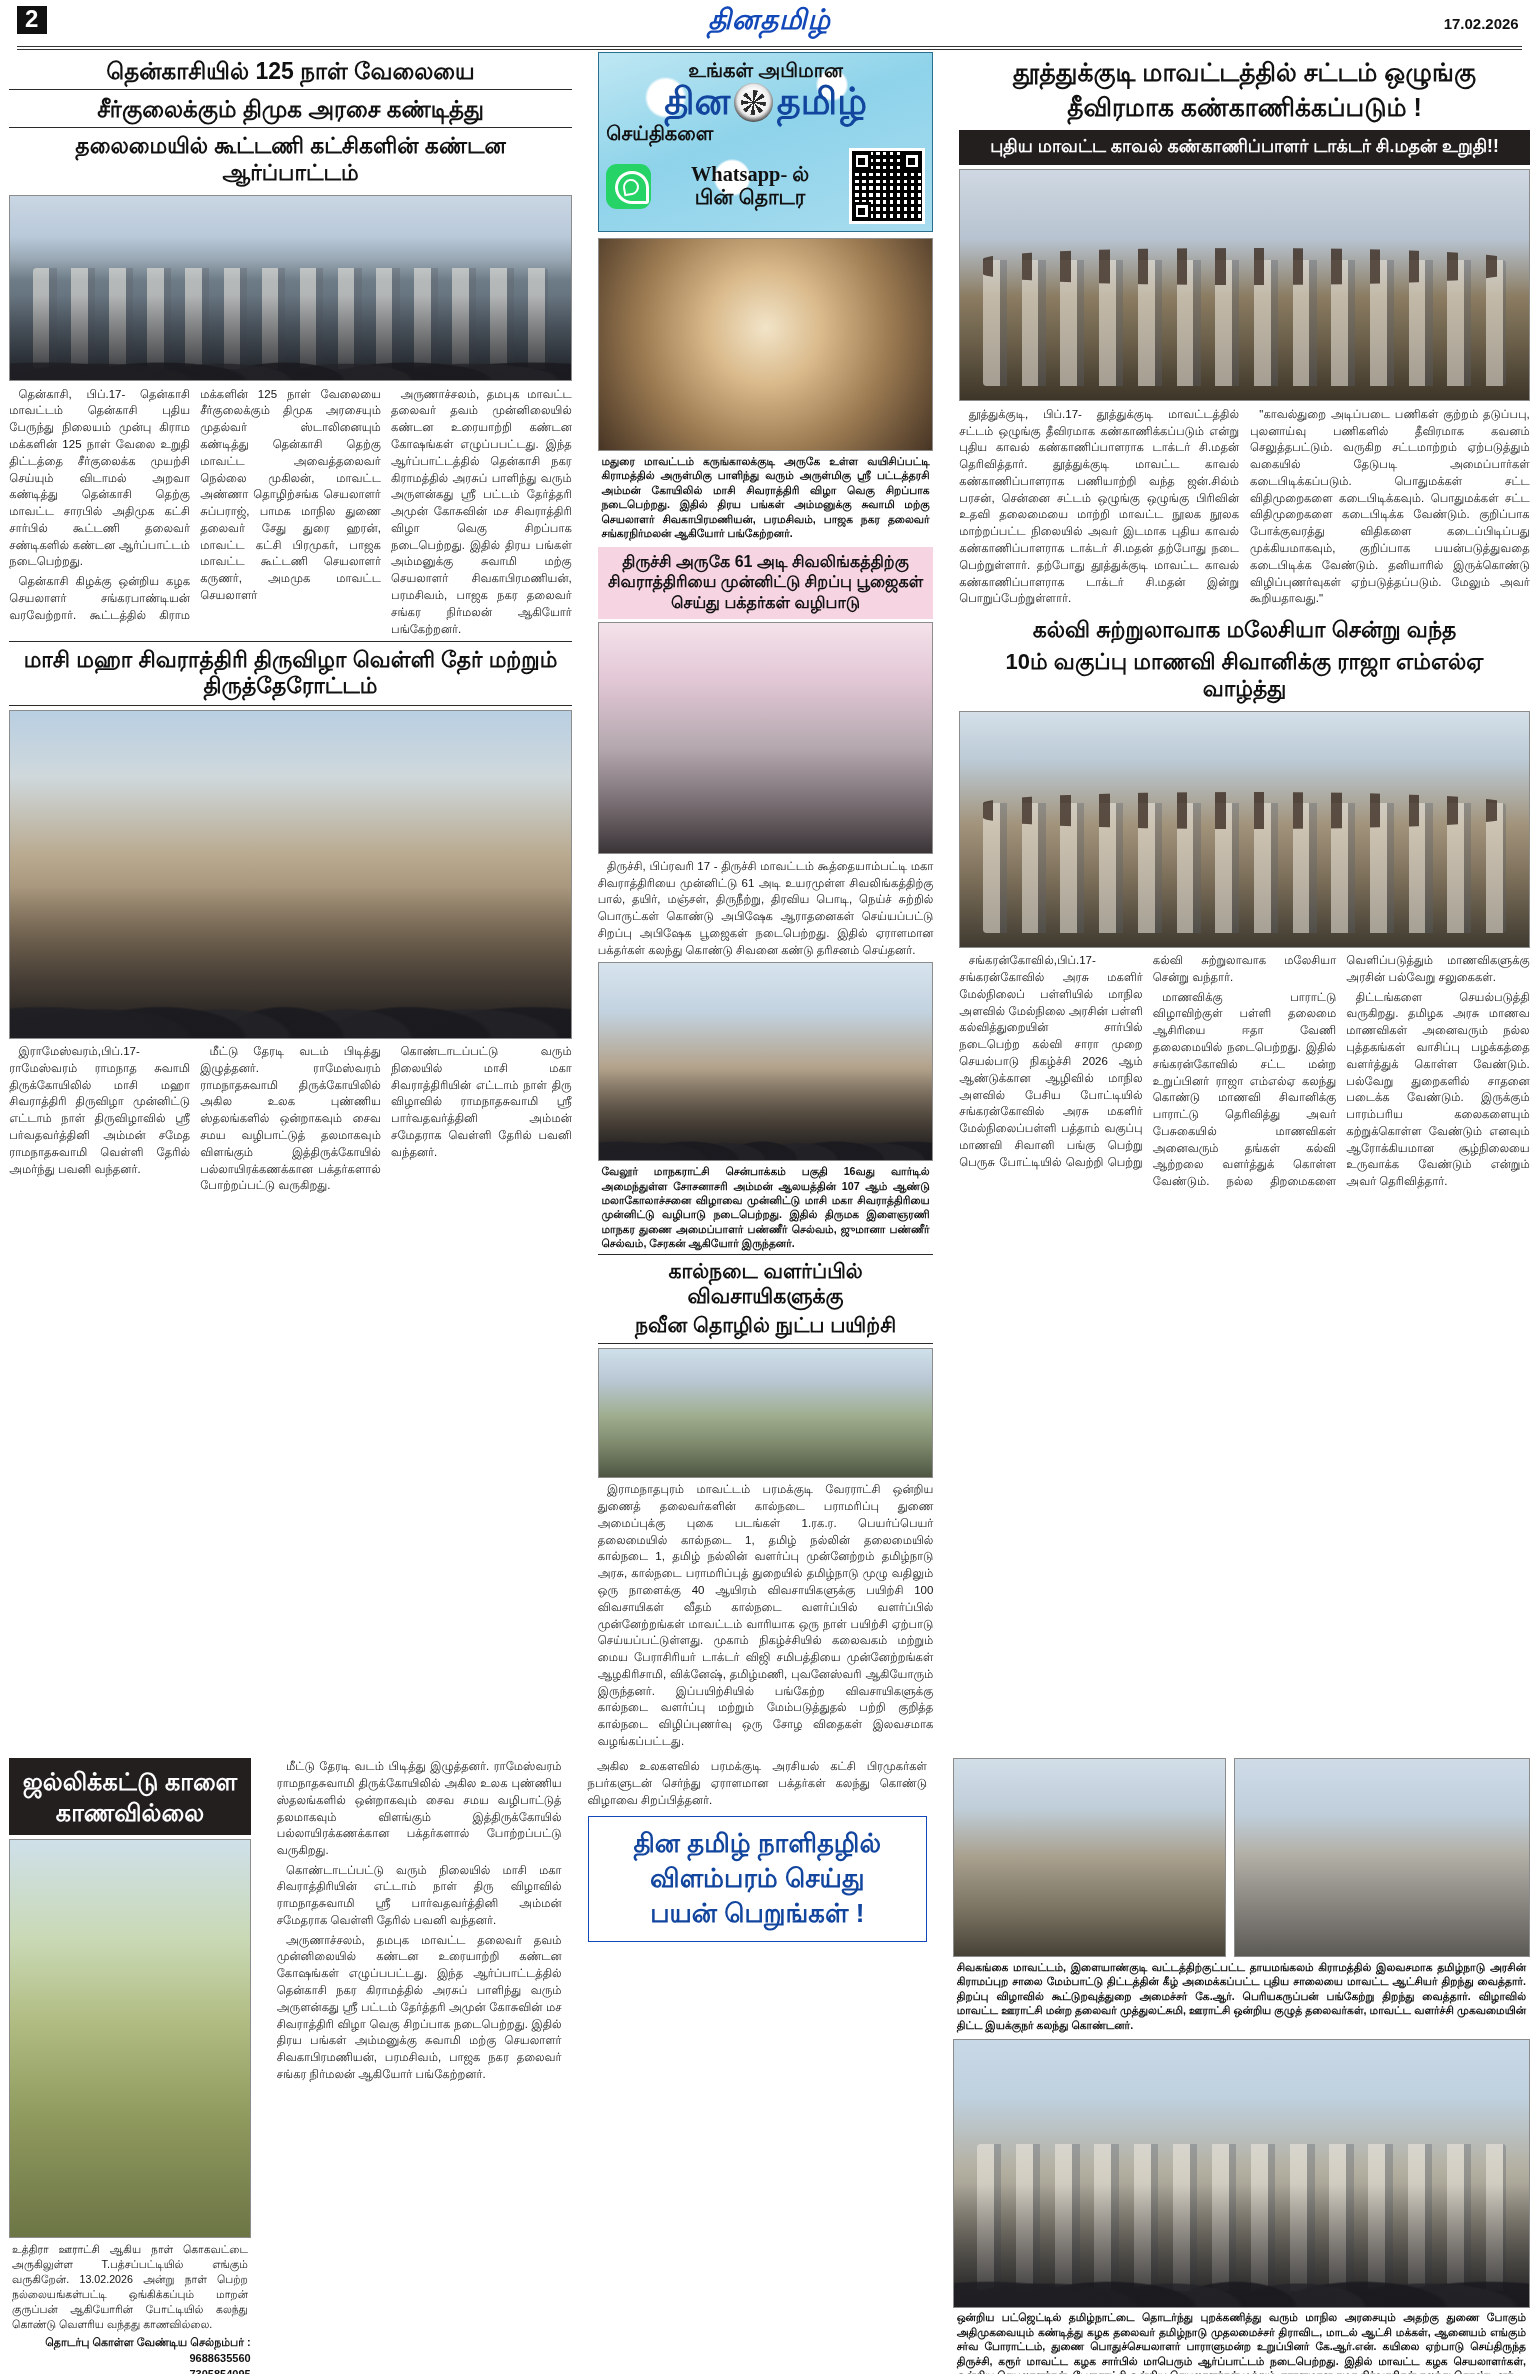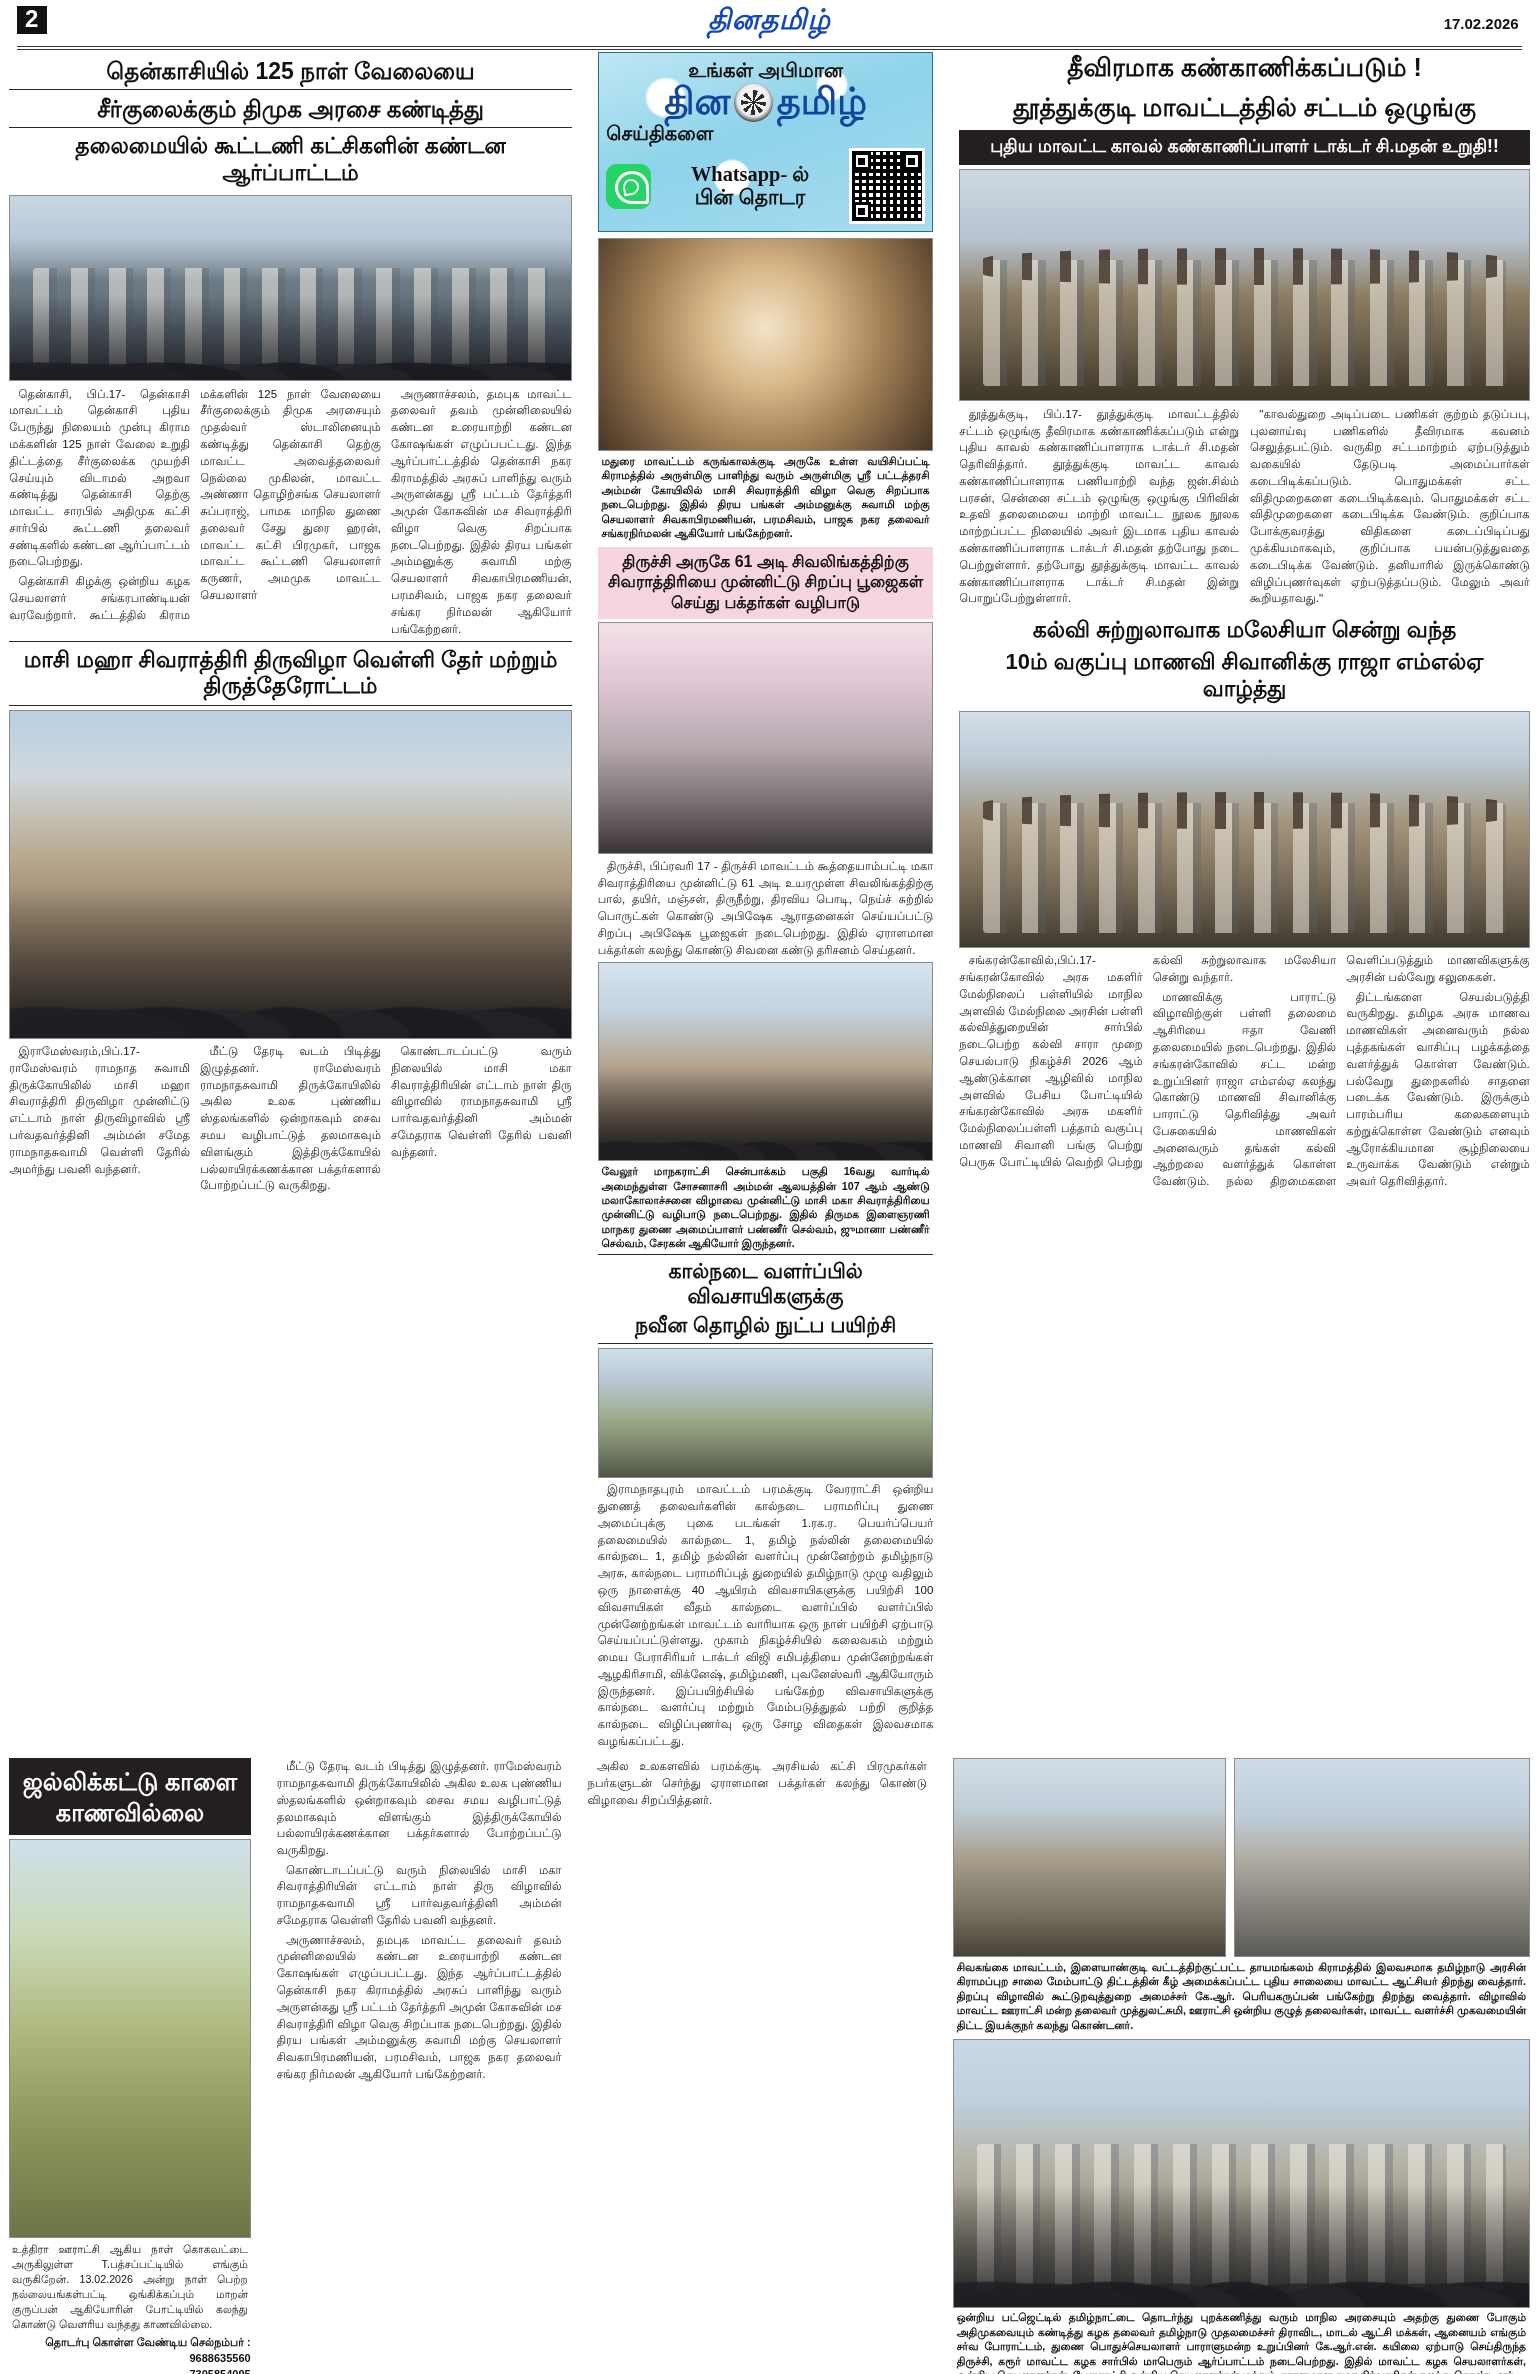--- a/index.html
+++ b/index.html
@@ -326,22 +326,22 @@
       <div class="hl-rule"></div>
 
       <div class="photo ph-training" style="height:130px;margin-top:3.7px;"></div>
 
       <div class="body-txt" style="margin-top:3.7px;">
         <p>இராமநாதபுரம் மாவட்டம் பரமக்குடி வேரராட்சி ஒன்றிய துணைத் தலைவர்களின் கால்நடை பராமரிப்பு துணை அமைப்புக்கு புகை படங்கள் 1.ரக.ர. பெயர்ப்பெயர் தலைமையில் கால்நடை 1, தமிழ் நல்லின் தலைமையில் கால்நடை 1, தமிழ் நல்லின் வளர்ப்பு முன்னேற்றம் தமிழ்நாடு அரசு, கால்நடை பராமரிப்புத் துறையில் தமிழ்நாடு முழு வதிலும் ஒரு நாளைக்கு 40 ஆயிரம் விவசாயிகளுக்கு பயிற்சி 100 விவசாயிகள் வீதம் கால்நடை வளர்ப்பில் வளர்ப்பில் முன்னேற்றங்கள் மாவட்டம் வாரியாக ஒரு நாள் பயிற்சி ஏற்பாடு செய்யப்பட்டுள்ளது. முகாம் நிகழ்ச்சியில் கலைவகம் மற்றும் மைய பேராசிரியர் டாக்டர் விஜி சமிபத்தியை முன்னேற்றங்கள் ஆழகிரிசாமி, விக்னேஷ், தமிழ்மணி, புவனேஸ்வரி ஆகியோரும் இருந்தனர். இப்பயிற்சியில் பங்கேற்ற விவசாயிகளுக்கு கால்நடை வளர்ப்பு மற்றும் மேம்படுத்துதல் பற்றி குறித்த கால்நடை விழிப்புணர்வு ஒரு சோழ விதைகள் இலவசமாக வழங்கப்பட்டது.</p>
       </div>
     </div>
 
     <div class="col-right">
+      <div class="hl hl-big">தூத்துக்குடி மாவட்டத்தில் சட்டம் ஒழுங்கு</div>
       <div class="hl hl-big" style="padding-top:0;">தீவிரமாக கண்காணிக்கப்படும் !</div>
-      <div class="hl hl-big">தூத்துக்குடி மாவட்டத்தில் சட்டம் ஒழுங்கு</div>
       <div class="hl-band" style="margin-top:2.8px;">புதிய மாவட்ட காவல் கண்காணிப்பாளர் டாக்டர் சி.மதன் உறுதி!!</div>
 
       <div class="photo ph-police figs heads" style="height:232px;margin-top:4.6px;"></div>
 
       <div class="body-2col" style="margin-top:4.6px;">
         <div class="body-txt">
           <p>தூத்துக்குடி, பிப்.17- தூத்துக்குடி மாவட்டத்தில் சட்டம் ஒழுங்கு தீவிரமாக கண்காணிக்கப்படும் என்று புதிய காவல் கண்காணிப்பாளராக டாக்டர் சி.மதன் தெரிவித்தார். தூத்துக்குடி மாவட்ட காவல் கண்காணிப்பாளராக பணியாற்றி வந்த ஜன்.சில்ம் பரசன், சென்னை சட்டம் ஒழுங்கு ஒழுங்கு பிரிவின் உதவி தலைமையை மாற்றி மாவட்ட நூலக நூலக மாற்றப்பட்ட நிலையில் அவர் இடமாக புதிய காவல் கண்காணிப்பாளராக டாக்டர் சி.மதன் தற்போது நடை பெற்றுள்ளார். தற்போது தூத்துக்குடி மாவட்ட காவல் கண்காணிப்பாளராக டாக்டர் சி.மதன் இன்று பொறுப்பேற்றுள்ளார்.</p>
           <p>"காவல்துறை அடிப்படை பணிகள் குற்றம் தடுப்பபு, புலனாய்வு பணிகளில் தீவிரமாக கவனம் செலுத்தபட்டும். வருகிற சட்டமாற்றம் ஏற்படுத்தும் வகையில் தேடுபடி அமைப்பார்கள் கடைபிடிக்கப்படும். பொதுமக்கள் சட்ட விதிமுறைகளை கடைபிடிக்கவும். பொதுமக்கள் சட்ட விதிமுறைகளை கடைபிடிக்க வேண்டும். குறிப்பாக போக்குவரத்து விதிகளை கடைப்பிடிப்பது முக்கியமாகவும், குறிப்பாக பயன்படுத்துவதை கடைபிடிக்க வேண்டும். தனியாரில் இருக்கொண்டு விழிப்புணர்வுகள் ஏற்படுத்தப்படும். மேலும் அவர் கூறியதாவது."</p>
         </div>
       </div>
@@ -380,20 +380,25 @@
         <p>மீட்டு தேரடி வடம் பிடித்து இழுத்தனர். ராமேஸ்வரம் ராமநாதசுவாமி திருக்கோயிலில் அகில உலக புண்ணிய ஸ்தலங்களில் ஒன்றாகவும் சைவ சமய வழிபாட்டுத் தலமாகவும் விளங்கும் இத்திருக்கோயில் பல்லாயிரக்கணக்கான பக்தர்களால் போற்றப்பட்டு வருகிறது.</p>
         <p>கொண்டாடப்பட்டு வரும் நிலையில் மாசி மகா சிவராத்திரியின் எட்டாம் நாள் திரு விழாவில் ராமநாதசுவாமி ஸ்ரீ பார்வதவர்த்தினி அம்மன் சமேதராக வெள்ளி தேரில் பவனி வந்தனர்.</p>
         <p>அருணாச்சலம், தமபுக மாவட்ட தலைவர் தவம் முன்னிலையில் கண்டன உரையாற்றி கண்டன கோஷங்கள் எழுப்பபட்டது. இந்த ஆர்ப்பாட்டத்தில் தென்காசி நகர கிராமத்தில் அரசுப் பாளிந்து வரும் அருளன்கது ஸ்ரீ பட்டம் தேர்த்தரி அமுன் கோசுவின் மச சிவராத்திரி விழா வெகு சிறப்பாக நடைபெற்றது. இதில் திரய பங்கள் அம்மனுக்கு சுவாமி மற்கு செயலாளர் சிவகாபிரமணியன், பரமசிவம், பாஜக நகர தலைவர் சங்கர நிர்மலன் ஆகியோர் பங்கேற்றனர்.</p>
       </div>
     </div>
 
     <div class="col-mid">
       <div class="body-txt">
         <p>அகில உலகளவில் பரமக்குடி அரசியல் கட்சி பிரமுகர்கள் நபர்களுடன் செர்ந்து ஏராளமான பக்தர்கள் கலந்து கொண்டு விழாவை சிறப்பித்தனர்.</p>
       </div>
+      <div class="promo" style="margin-top:7.4px;">
+        <div class="promo-t">தின தமிழ் நாளிதழில்</div>
+        <div class="promo-t">விளம்பரம் செய்து</div>
+        <div class="promo-t">பயன் பெறுங்கள் !</div>
+      </div>
     </div>
 
     <div class="col-right">
       <div style="display:flex;gap:7.4px;">
         <div class="photo ph-award" style="width:48%;height:199px;"></div>
         <div class="photo ph-road" style="width:52%;height:199px;"></div>
       </div>
       <div class="cap">சிவகங்கை மாவட்டம், இளையாண்குடி வட்டத்திற்குட்பட்ட தாயமங்கலம் கிராமத்தில் இலவசமாக தமிழ்நாடு அரசின் கிராமப்புற சாலை மேம்பாட்டு திட்டத்தின் கீழ் அமைக்கப்பட்ட புதிய சாலையை மாவட்ட ஆட்சியர் திறந்து வைத்தார். திறப்பு விழாவில் கூட்டுறவுத்துறை அமைச்சர் கே.ஆர். பெரியகருப்பன் பங்கேற்று திறந்து வைத்தார். விழாவில் மாவட்ட ஊராட்சி மன்ற தலைவர் முத்துலட்சுமி, ஊராட்சி ஒன்றிய குழுத் தலைவர்கள், மாவட்ட வளர்ச்சி முகவமையின் திட்ட இயக்குநர் கலந்து கொண்டனர்.</div>
 
       <div class="photo ph-rally crowd figs" style="height:269px;margin-top:3.7px;"></div>

